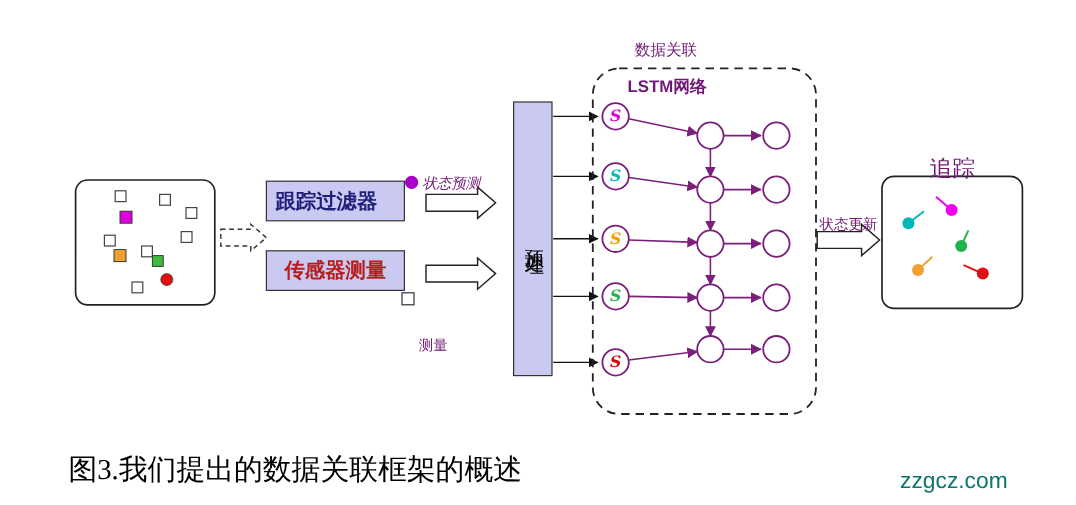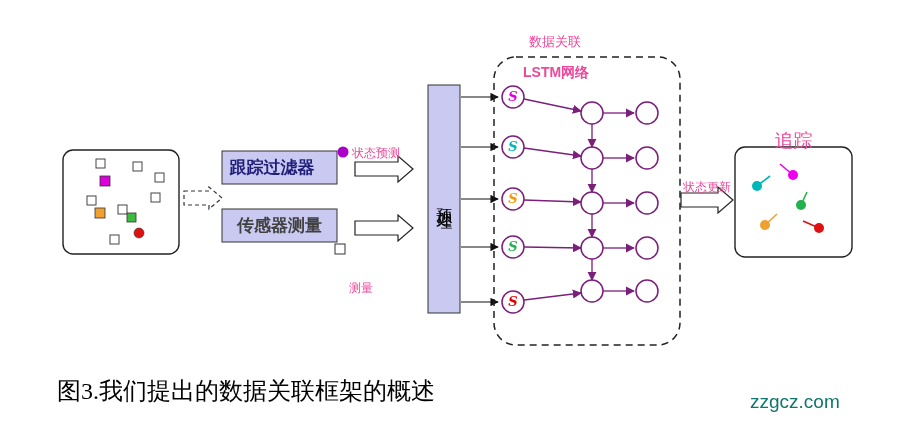--- a/index.html
+++ b/index.html
@@ -1,18 +1,18 @@
 <!DOCTYPE html>
 <html><head>
 <meta charset="utf-8">
 <style>
   html,body{margin:0;padding:0;background:#fff;}
   #stage{position:relative;width:897px;height:421px;background:#fff;
          font-family:"Liberation Sans",sans-serif;overflow:hidden;}
-  .lbl{position:absolute;white-space:nowrap;color:#ec4899;}
+  .lbl{position:absolute;white-space:nowrap;color:#701a75;}
   .boxtext{position:absolute;display:flex;align-items:center;justify-content:center;
            box-sizing:border-box;}
   .vtext{writing-mode:vertical-rl;letter-spacing:3px;font-size:16px;color:#000;}
   .caption{font-family:"Liberation Serif",serif;font-size:24px;color:#000;}
   .watermark{font-size:19px;color:#0f766e;}
   svg{position:absolute;left:0;top:0;}
 </style>
 </head>
 <body>
 
@@ -120,23 +120,23 @@
       <line x1="819" y1="228" x2="803" y2="221" stroke="#e01010"></line>
       <circle cx="793" cy="175" r="5" fill="#ee00ee"></circle>
       <circle cx="757" cy="186" r="5" fill="#00b7b7"></circle>
       <circle cx="801" cy="205" r="5" fill="#22b14c"></circle>
       <circle cx="765" cy="225" r="5" fill="#f0a030"></circle>
       <circle cx="819" cy="228" r="5" fill="#e01010"></circle>
     </g>
   </svg>
 
   <div class="boxtext" style="left:222px;top:151px;width:100px;height:33px;font-size:17px;font-weight:700;color:#1f1f7a;">跟踪过滤器</div>
-  <div class="boxtext" style="left:222px;top:209px;width:115px;height:33px;font-size:17px;font-weight:600;color:#404040;">传感器测量</div>
+  <div class="boxtext" style="left:222px;top:209px;width:115px;height:33px;font-size:17px;font-weight:600;color:#b91c1c;">传感器测量</div>
 
-  <div class="lbl" style="left:352px;top:145px;font-size:12px;">状态预测</div>
+  <div class="lbl" style="left:352px;top:145px;font-size:12px;font-style:italic;">状态预测</div>
   <div class="lbl" style="left:349px;top:243px;font-size:12px;margin-top:37px;">测量</div>
 
   <div class="boxtext" style="left:428px;top:85px;width:32px;height:228px;">
     <span class="vtext">预处理</span>
   </div>
 
   <div class="lbl" style="left:529px;top:33px;font-size:13px;">数据关联</div>
   <div class="lbl" style="left:523px;top:64px;font-size:14px;font-weight:bold;text-align:right;">LSTM网络</div>
 
   <div class="lbl" style="left:683px;top:179px;font-size:12px;">状态更新</div>

